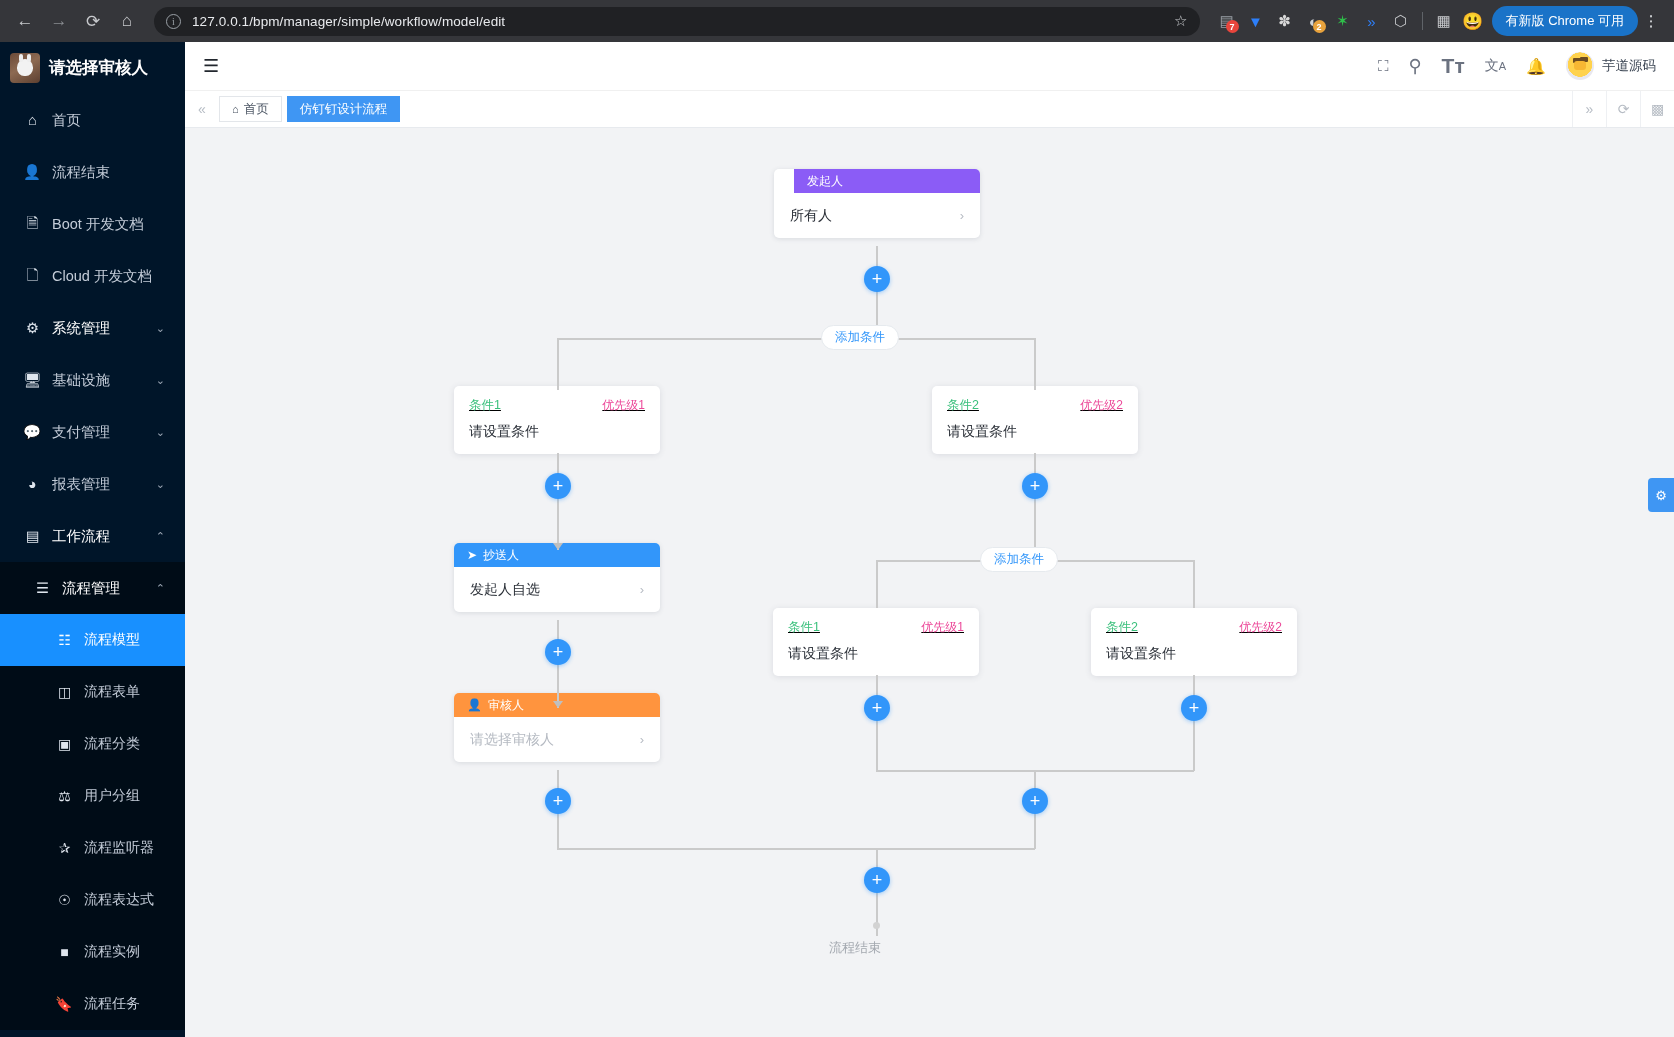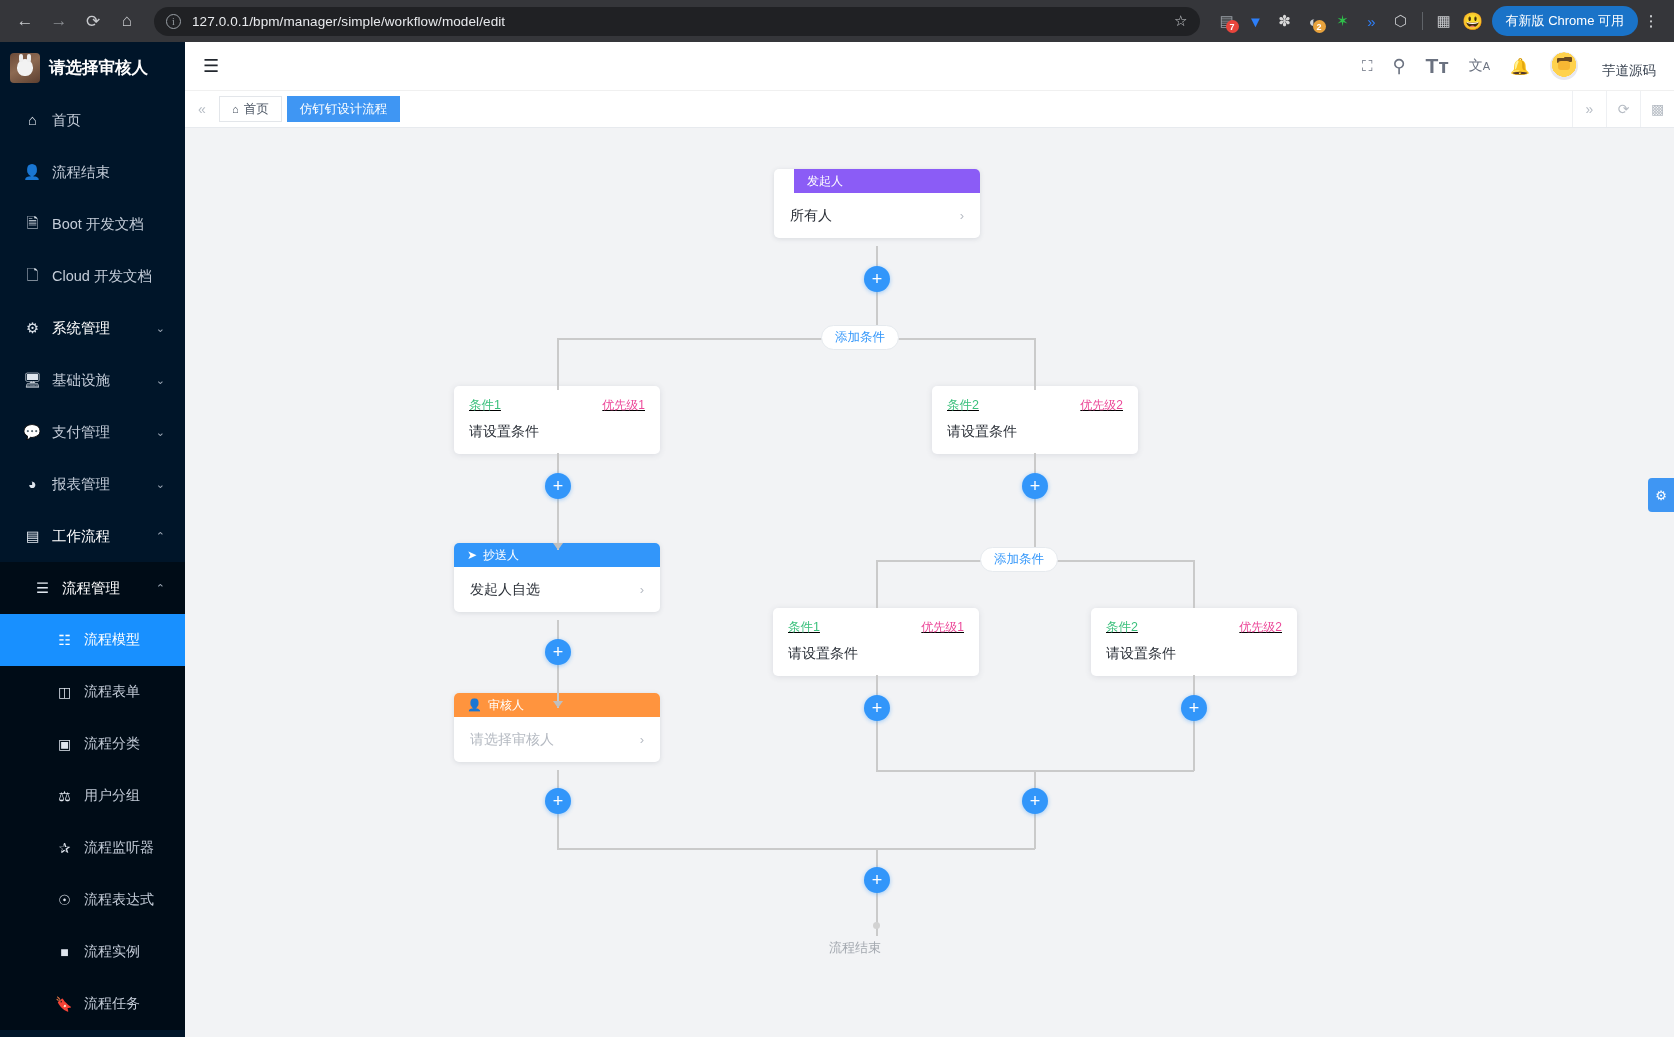--- a/index.html
+++ b/index.html
@@ -81,21 +81,21 @@
   .menu-item.hl{ color:#fff; }
 
   
   #app-header{
     position:absolute; left:185px; top:42px; width:1489px; height:48px;
     background:#fff; display:flex; align-items:center; padding:0 18px;
   }
   #hamburger{ font-size:18px; color:#22272e; cursor:pointer;}
   #header-right{ margin-left:auto; display:flex; align-items:center; gap:20px; }
   .hdr-ico{ color:#6b7280; font-size:16px; cursor:pointer; display:flex; align-items:center;}
-  #user-box{ display:flex; align-items:flex-end; gap:24px; cursor:pointer;}
+  #user-box{ display:flex; align-items:center; gap:8px; cursor:pointer;}
   #avatar{
     width:28px;height:28px;border-radius:50%;
     background:radial-gradient(circle at 50% 45%, #ffd24d 0 58%, #e8e8ef 59%);
     position:relative; overflow:hidden; flex:none;
   }
   #avatar:after{
     content:""; position:absolute; left:8px; top:9px; width:12px; height:9px;
     background:#f7b733; border-radius:3px;
     box-shadow: -3px -5px 0 -2px #6b4a20, 4px -6px 0 -2px #6b4a20;
   }

